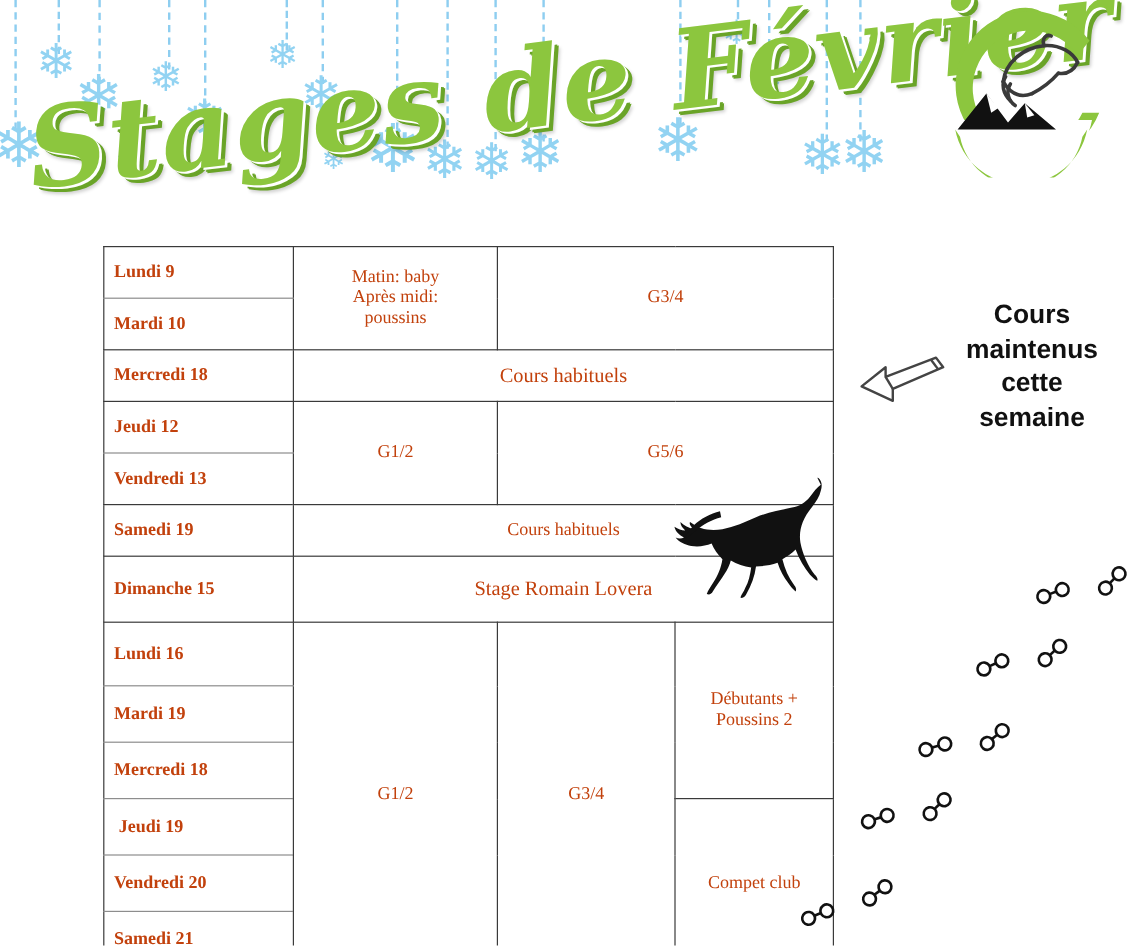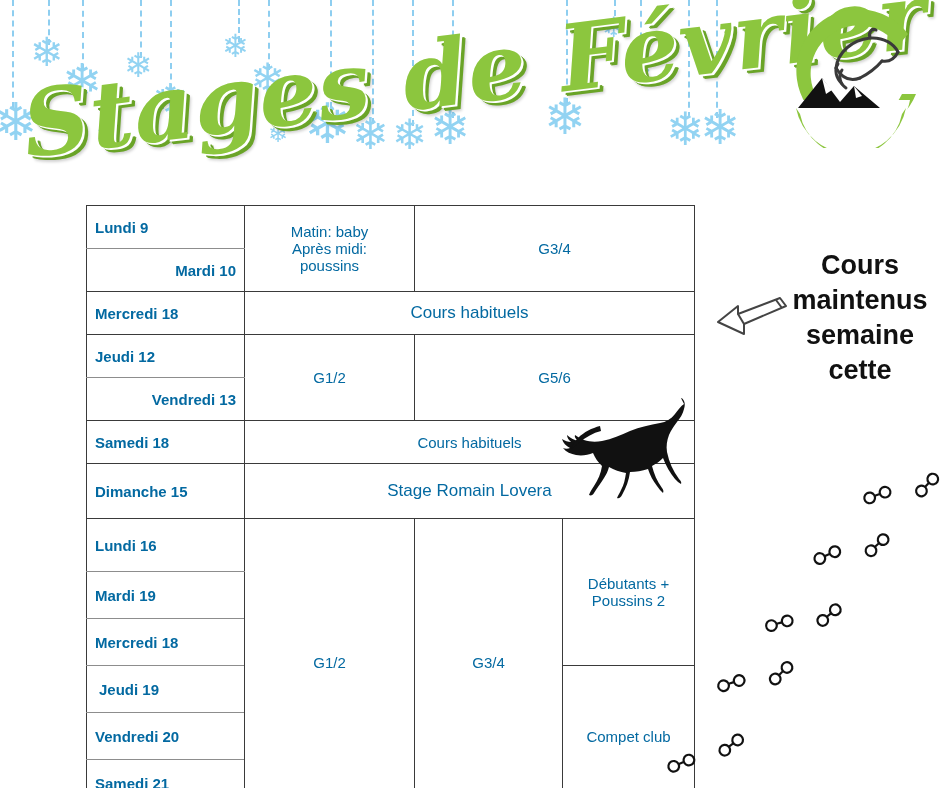--- a/index.html
+++ b/index.html
@@ -90,50 +90,50 @@
     position: absolute;
     left: 86px;
     top: 205px;
     width: 608px;
     border-collapse: collapse;
     table-layout: fixed;
   }
   .schedule td {
     border: 1px solid #3a3a3a;
     font-size: 15px;
-    color: #0369a1;
+    color: #c2410c;
     padding: 6px 8px;
     height: 30px;
     vertical-align: middle;
+    font-family: Liberation Serif, serif;
   }
   .daycol {
     width: 158px;
     font-weight: bold;
     font-size: 15px;
     text-align: left;
   }
   .cell-center {
     text-align: center;
   }
   .thin-sep {
     border-bottom: 1px solid #8d8d8d !important;
   }
   .no-top {
     border-top: none !important;
-    text-align: right;
   }
 
   
   .note {
     position: absolute;
     left: 790px;
     top: 248px;
     width: 140px;
     text-align: center;
-    font-size: 27px;
+    font-size: 22px;
     font-weight: bold;
     line-height: 1.3;
     color: #111;
   }
   .arrow-icon {
     position: absolute;
     left: 714px;
     top: 292px;
     width: 76px;
     height: 56px;
@@ -257,21 +257,21 @@
       <tr>
         <td class="daycol thin-sep">Jeudi 12</td>
         <td class="cell-center" rowspan="2">G1/2</td>
         <td class="cell-center" colspan="2" rowspan="2">G5/6</td>
       </tr>
       <tr>
         <td class="daycol no-top">Vendredi 13</td>
       </tr>
 
       <tr>
-        <td class="daycol">Samedi 18</td>
+        <td class="daycol">Samedi 19</td>
         <td class="cell-center" colspan="3">Cours habituels</td>
       </tr>
 
       <tr>
         <td class="daycol" style="height:42px;">Dimanche 15</td>
         <td class="cell-center" colspan="3" style="font-size:17px;">Stage Romain Lovera</td>
       </tr>
 
       <tr>
         <td class="daycol thin-sep" style="height:40px;">Lundi 16</td>
@@ -298,22 +298,22 @@
       <tr>
         <td class="daycol" style="height:34px;">Samedi 21</td>
       </tr>
 
     </tbody>
   </table>
 
   <div class="note">
     <div>Cours</div>
     <div>maintenus</div>
+    <div>cette</div>
     <div>semaine</div>
-    <div>cette</div>
   </div>
   <div class="arrow-icon">
     <svg viewBox="0 0 76 56" width="76" height="56" aria-hidden="true">
       <path d="M4 30 L24 14 L24 22 L66 6 L72 14 L30 32 L30 42 Z" fill="#ffffff" stroke="#444" stroke-width="2" stroke-linejoin="round"></path>
       <path d="M24 22 L30 32" stroke="#444" stroke-width="2"></path>
       <path d="M62 8 L68 16" stroke="#444" stroke-width="2"></path>
     </svg>
   </div>
 
   <div class="horse">

